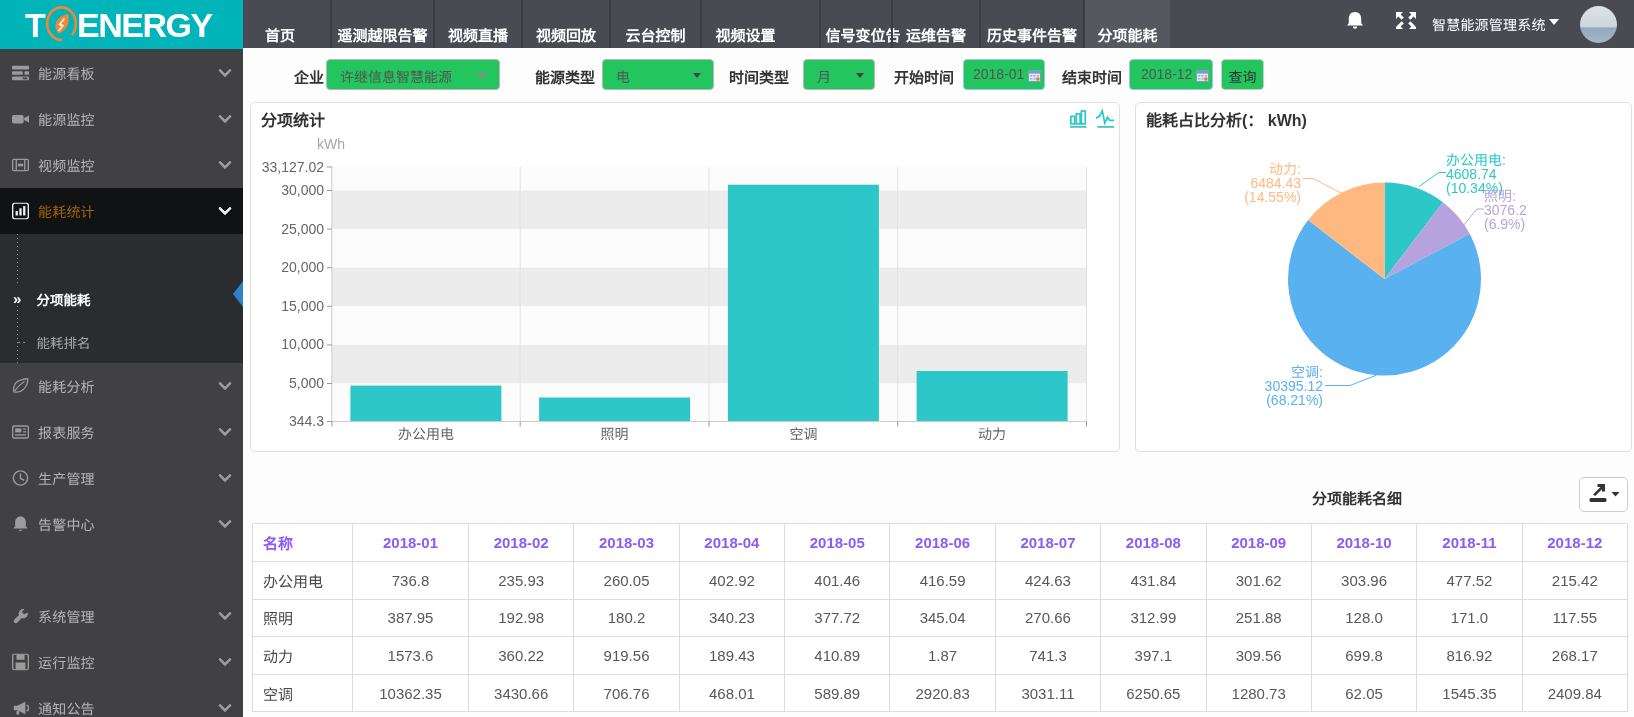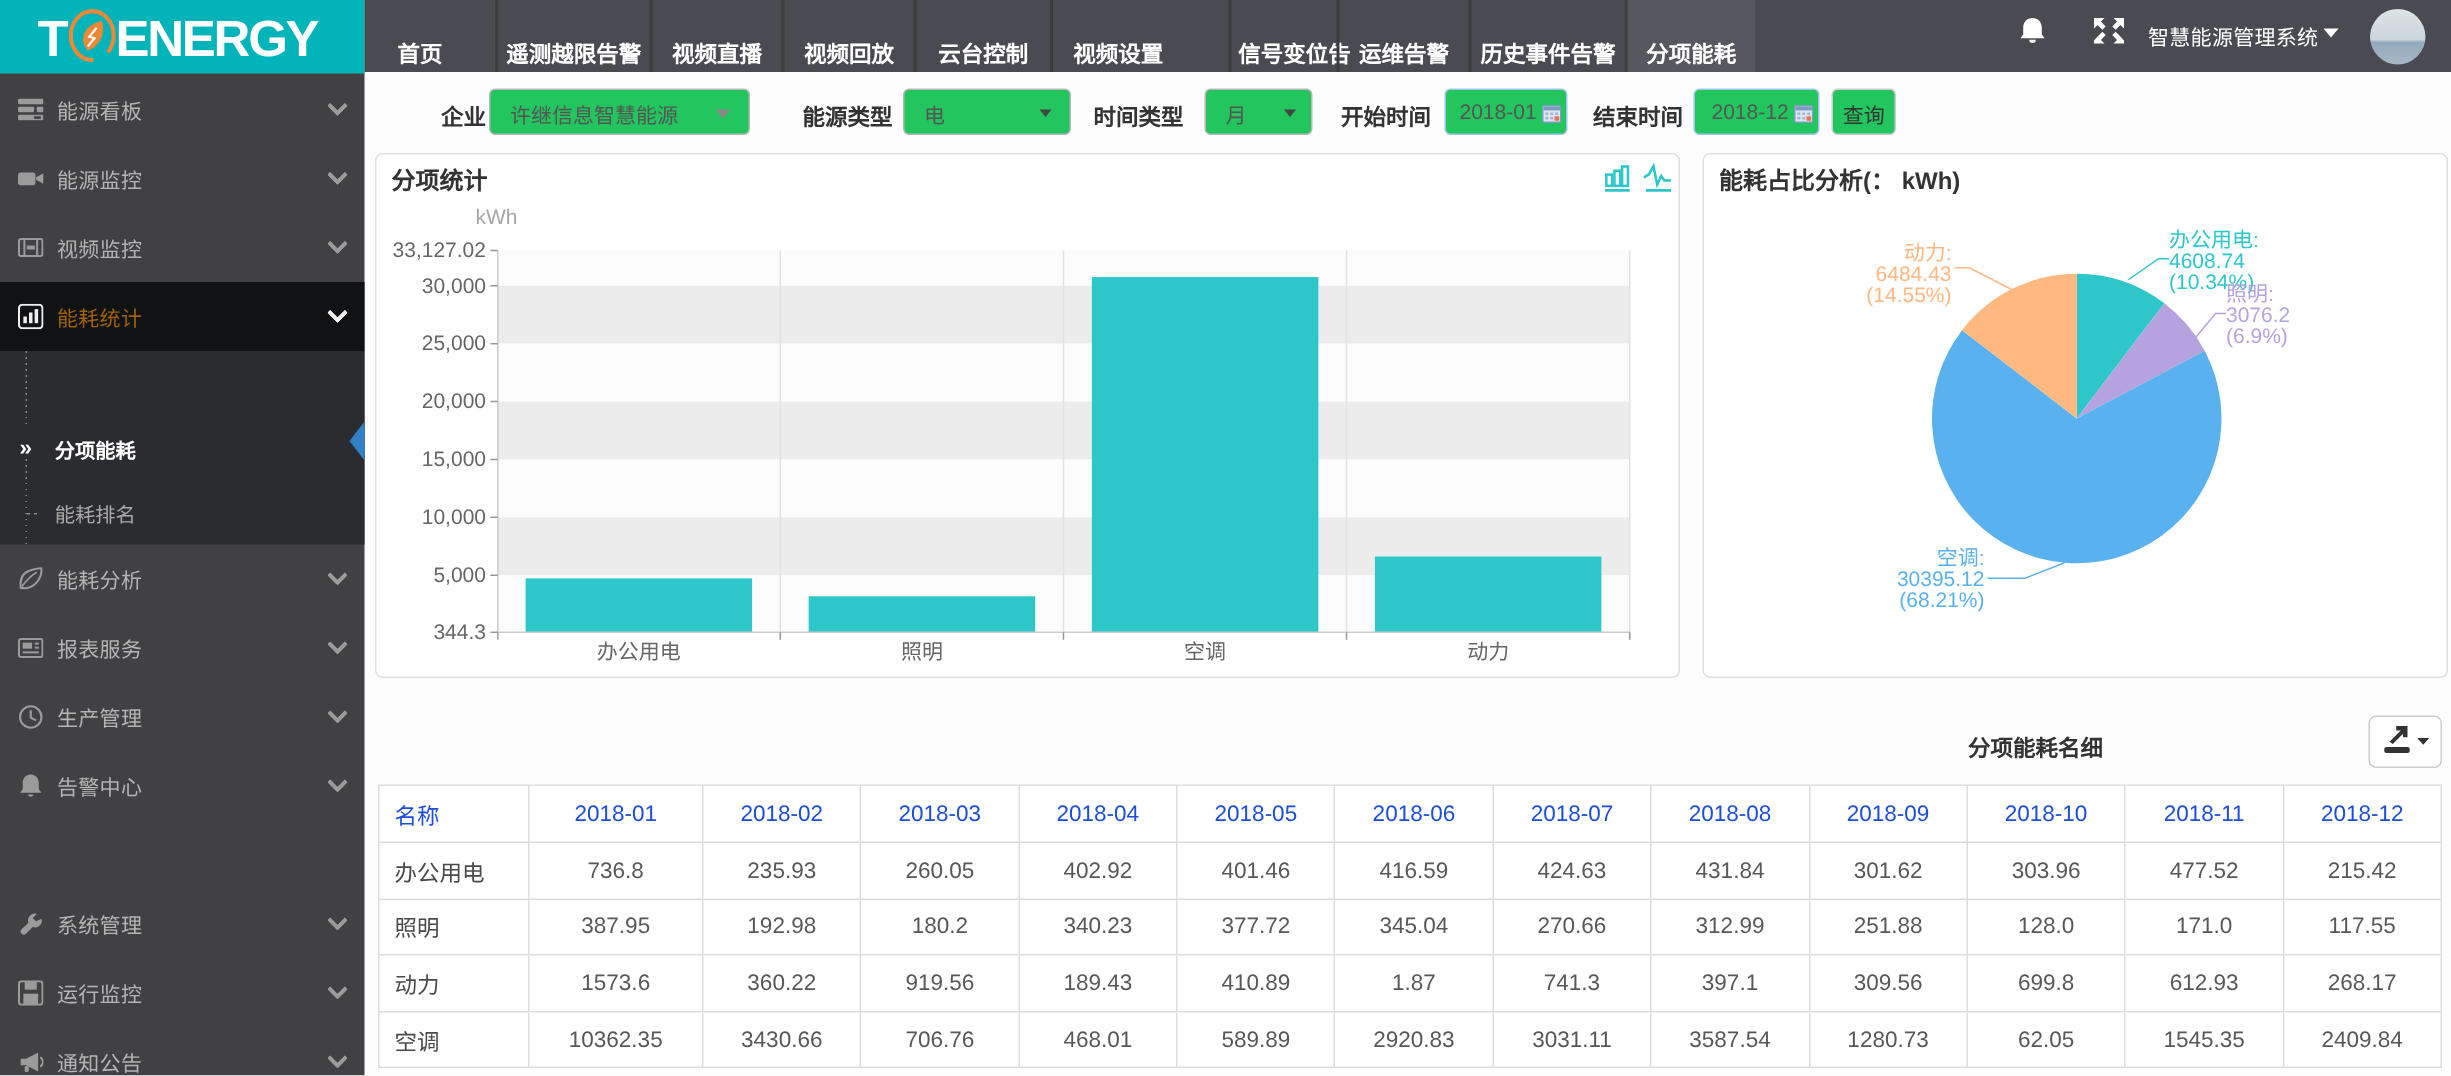--- a/index.html
+++ b/index.html
@@ -42,21 +42,21 @@
   
   .panel { position:absolute; background:#fff; border:1px solid #e0e0e0; border-radius:5px; }
   #panel1 { left:250px; top:102px; width:870px; height:350px; }
   #panel2 { left:1135px; top:102px; width:497px; height:350px; }
   .ptitle { position:absolute; left:10px; top:4px; font-size:16px; font-weight:bold; color:#333; }
   
   #ttitle { position:absolute; left:1257px; top:487px; width:200px; text-align:center; font-size:15px; font-weight:bold; color:#333; }
   #expbtn { position:absolute; left:1579px; top:477px; width:49px; height:35px; background:#fff; border:1px solid #ccc; border-radius:5px; }
   table#dt { position:absolute; left:252px; top:523px; width:1376px; border-collapse:collapse; table-layout:fixed; background:#fff; font-size:15px; }
   #dt th, #dt td { border:1px solid #ddd; text-align:center; font-weight:normal; }
-  #dt th { height:38px; font-weight:normal; color:#1d4ed8; }
+  #dt th { height:38px; font-weight:bold; color:#8b5cf6; }
   #dt td { height:37.6px; color:#585858; }
   #dt .c1 { text-align:left; padding-left:10px; }
   #dt td.c1 { color:#4a4a4a; }
 </style>
 </head>
 <body>
 
 <div id="sidebar">
   <div id="logo">
     <svg width="243" height="49">
@@ -486,32 +486,32 @@
         <td>1573.6</td>
         <td>360.22</td>
         <td>919.56</td>
         <td>189.43</td>
         <td>410.89</td>
         <td>1.87</td>
         <td>741.3</td>
         <td>397.1</td>
         <td>309.56</td>
         <td>699.8</td>
-        <td>612.93</td>
+        <td>816.92</td>
         <td>268.17</td>
       </tr>
   <tr>
         <td class="c1">空调</td>
         <td>10362.35</td>
         <td>3430.66</td>
         <td>706.76</td>
         <td>468.01</td>
         <td>589.89</td>
         <td>2920.83</td>
         <td>3031.11</td>
-        <td>3587.54</td>
+        <td>6250.65</td>
         <td>1280.73</td>
         <td>62.05</td>
         <td>1545.35</td>
         <td>2409.84</td>
       </tr>
 </tbody>
   </table>
 
 </body></html>

